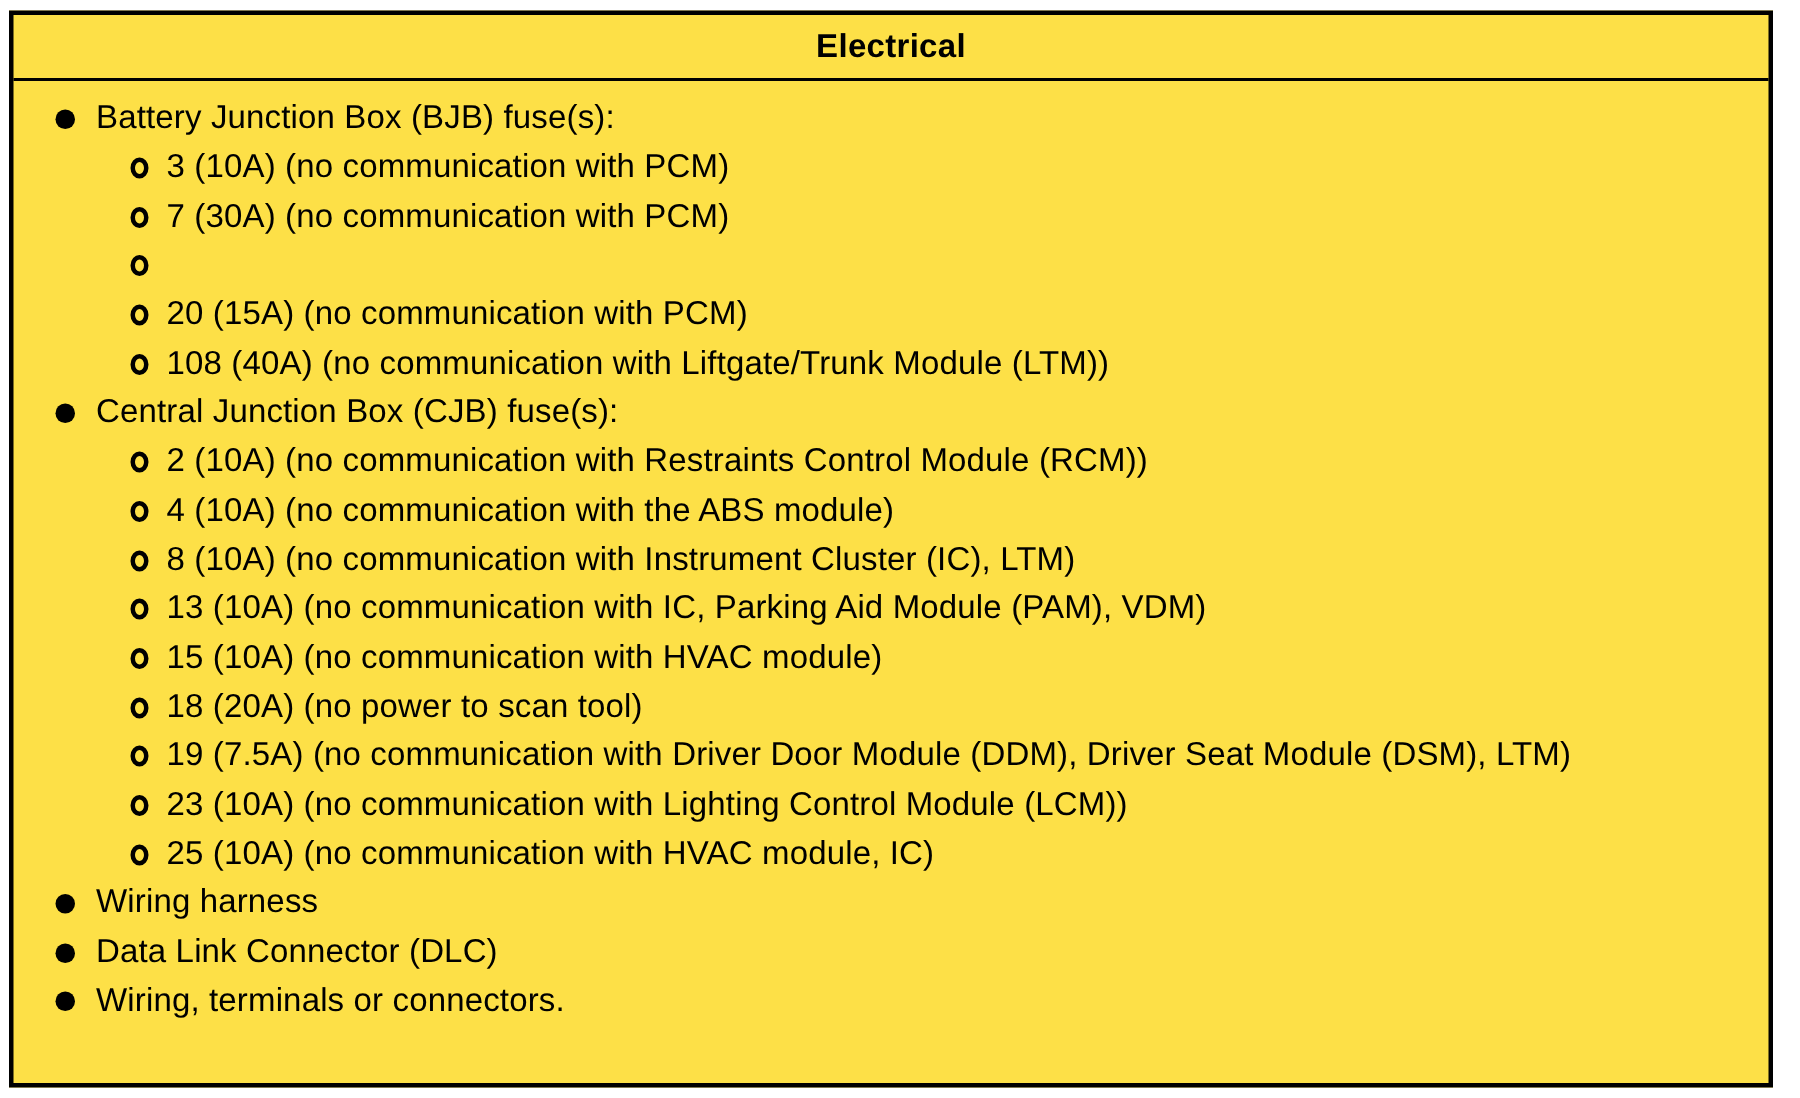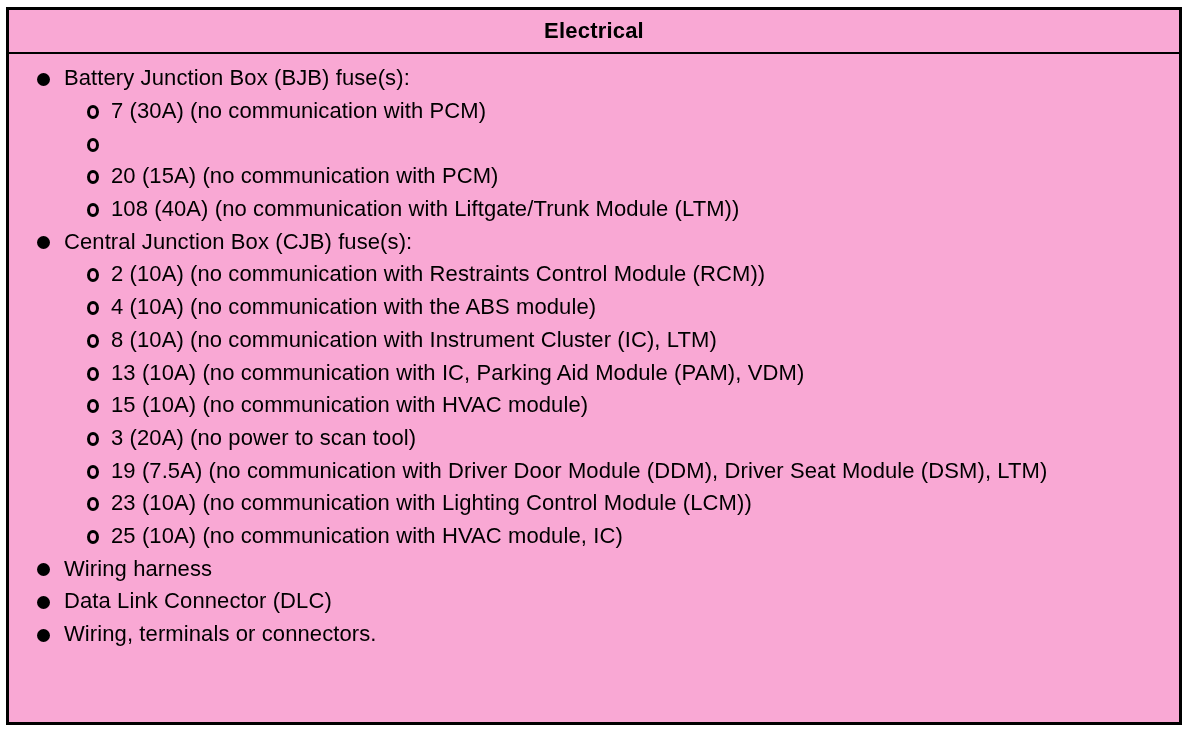--- a/index.html
+++ b/index.html
@@ -16,21 +16,21 @@
     color: #000000;
   }
   .table {
     position: absolute;
     left: 6px;
     top: 7px;
     width: 1176px;
     height: 718px;
     box-sizing: border-box;
     border: 3px solid #000000;
-    background: #f9a8d4;
+    background: #fde047;
   }
   .table-header {
     height: 42px;
     box-sizing: content-box;
     border-bottom: 2px solid #000000;
     display: flex;
     align-items: center;
     justify-content: center;
   }
   .table-title {
@@ -79,20 +79,24 @@
   <div class="table">
     <div class="table-header">
       <span class="table-title">Electrical</span>
     </div>
     <div class="table-body" id="table-body">
   <div class="row l1">
     <span class="bullet-filled"></span>
     <span class="row-label">Battery Junction Box (BJB) fuse(s):</span>
   </div>
 
+  <div class="row l2">
+    <span class="bullet-open"></span>
+    <span class="row-label">3 (10A) (no communication with PCM)</span>
+  </div>
 
   <div class="row l2">
     <span class="bullet-open"></span>
     <span class="row-label">7 (30A) (no communication with PCM)</span>
   </div>
 
   <div class="row l2">
     <span class="bullet-open"></span>
   </div>
 
@@ -131,21 +135,21 @@
     <span class="row-label">13 (10A) (no communication with IC, Parking Aid Module (PAM), VDM)</span>
   </div>
 
   <div class="row l2">
     <span class="bullet-open"></span>
     <span class="row-label">15 (10A) (no communication with HVAC module)</span>
   </div>
 
   <div class="row l2">
     <span class="bullet-open"></span>
-    <span class="row-label">3 (20A) (no power to scan tool)</span>
+    <span class="row-label">18 (20A) (no power to scan tool)</span>
   </div>
 
   <div class="row l2">
     <span class="bullet-open"></span>
     <span class="row-label">19 (7.5A) (no communication with Driver Door Module (DDM), Driver Seat Module (DSM), LTM)</span>
   </div>
 
   <div class="row l2">
     <span class="bullet-open"></span>
     <span class="row-label">23 (10A) (no communication with Lighting Control Module (LCM))</span>

